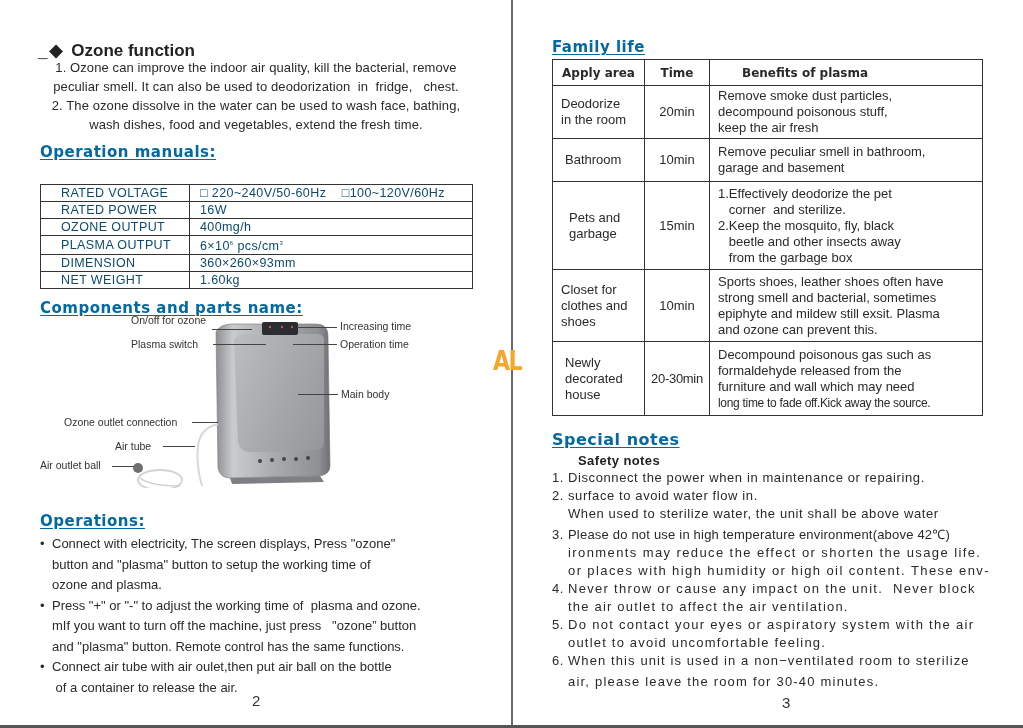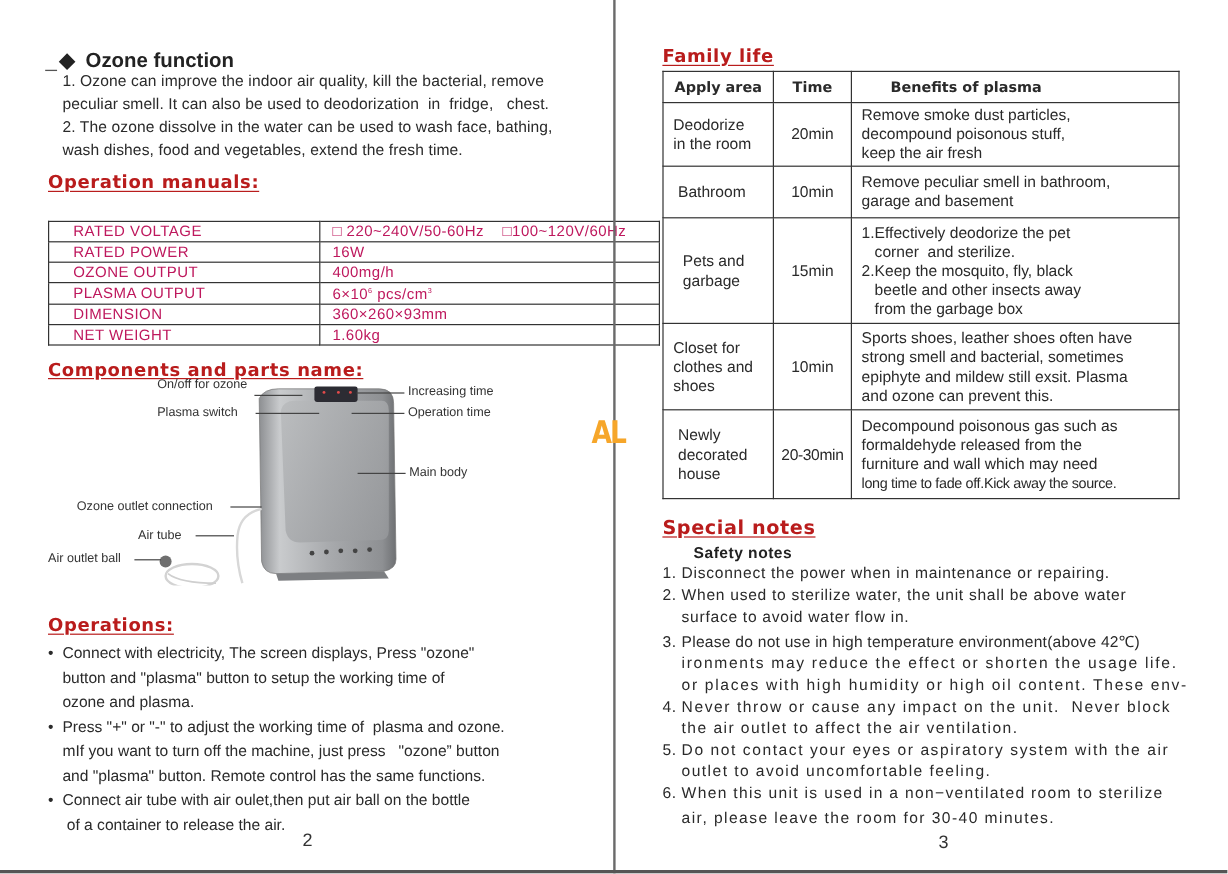--- a/index.html
+++ b/index.html
@@ -11,23 +11,23 @@
 
   .divider { position: absolute; left: 511px; top: 0; width: 2px; height: 728px; background: #6a6a6a; }
   .bottom-edge { position: absolute; left: 0; top: 725px; width: 1023px; height: 3px; background: #555; }
   .watermark { position: absolute; left: 493px; top: 346px; font-family: "DejaVu Sans", sans-serif; font-weight: bold; font-size: 26px; color: #f6a62a; letter-spacing: -2px; transform: scaleX(0.85); transform-origin: left top; }
 
   .abs { position: absolute; }
   .h-ozone { left: 38px; top: 40px; font-size: 17px; font-weight: bold; }
   .h-ozone .dash { font-weight: normal; color: #555; margin-right: 2px; }
   .para { font-size: 13px; line-height: 19px; color: #2a2a2a; letter-spacing: 0.1px; }
 
-  .section-title { font-family: "DejaVu Sans", sans-serif; font-weight: bold; font-size: 15px; text-decoration: underline; text-underline-offset: 2px; letter-spacing: 0.5px; color: #b91c1c; }
-
-  table.spec { position: absolute; left: 40px; top: 184px; width: 510px; border-collapse: collapse; font-size: 12.5px; color: #be185d; }
+  .section-title { font-family: "DejaVu Sans", sans-serif; font-weight: bold; font-size: 15px; text-decoration: underline; text-underline-offset: 2px; letter-spacing: 0.5px; color: #0369a1; }
+
+  table.spec { position: absolute; left: 40px; top: 184px; width: 433px; border-collapse: collapse; font-size: 12.5px; color: #0c4a6e; }
   table.spec td { border: 1px solid #333; height: 17px; padding: 0 0 0 20px; line-height: 15px; letter-spacing: 0.4px; }
   table.spec td.val { padding-left: 10px; width: 283px; }
 
   .label-sm { font-size: 10.5px; color: #333; white-space: nowrap; }
   .lead { position: absolute; height: 1px; background: #444; }
 
   .ops { position: absolute; left: 40px; top: 534px; width: 450px; font-size: 13px; line-height: 20.5px; color: #2a2a2a; }
   .ops .item { position: relative; padding-left: 12px; }
   .ops .bullet { position: absolute; left: 0; top: 0; }
   .page-num { position: absolute; font-size: 15px; color: #333; }
@@ -46,21 +46,21 @@
 </style>
 </head>
 <body>
 
 <div class="page page-left">
 
   <div class="abs h-ozone">
     <span class="dash">_</span><span>◆</span>
     <span style="margin-left:4px;">Ozone function</span>
   </div>
-  <div class="abs para" style="left:52px; top:58px; width:460px;">
+  <div class="abs para" style="left:26px; top:58px; width:460px;text-align:center;">
     <div>1. Ozone can improve the indoor air quality, kill the bacterial, remove</div>
     <div style="white-space:pre;">peculiar smell. It can also be used to deodorization  in  fridge,   chest.</div>
     <div>2. The ozone dissolve in the water can be used to wash face, bathing,</div>
     <div>wash dishes, food and vegetables, extend the fresh time.</div>
   </div>
 
   <div class="abs section-title" style="left:40px; top:143px;">Operation manuals:</div>
 
   <table class="spec">
     <tbody>
@@ -257,22 +257,22 @@
 <div class="abs section-title" style="left:552px; top:430px; font-size:16px;">Special notes</div>
 <div class="abs" style="left:552px; top:453px; font-size:13px; font-weight:bold; letter-spacing:0.4px;margin-left:26px;">Safety notes</div>
 
 <div class="notes">
   <div class="note">
     <span class="num">1.</span>
     <div>Disconnect the power when in maintenance or repairing.</div>
   </div>
   <div class="note">
     <span class="num">2.</span>
+    <div>surface to avoid water flow in.</div>
     <div>When used to sterilize water, the unit shall be above water</div>
-    <div>surface to avoid water flow in.</div>
   </div>
   <div class="note" style="margin-top:3px;">
     <span class="num">3.</span>
     <div style="letter-spacing:0.2px;">Please do not use in high temperature environment(above 42℃)</div>
     <div style="letter-spacing:1.4px;">ironments may reduce the effect or shorten the usage life.</div>
     <div style="letter-spacing:1.4px;">or places with high humidity or high oil content. These env-</div>
   </div>
   <div class="note">
     <span class="num">4.</span>
     <div style="letter-spacing:1.3px; white-space:pre;">Never throw or cause any impact on the unit.  Never block</div>

